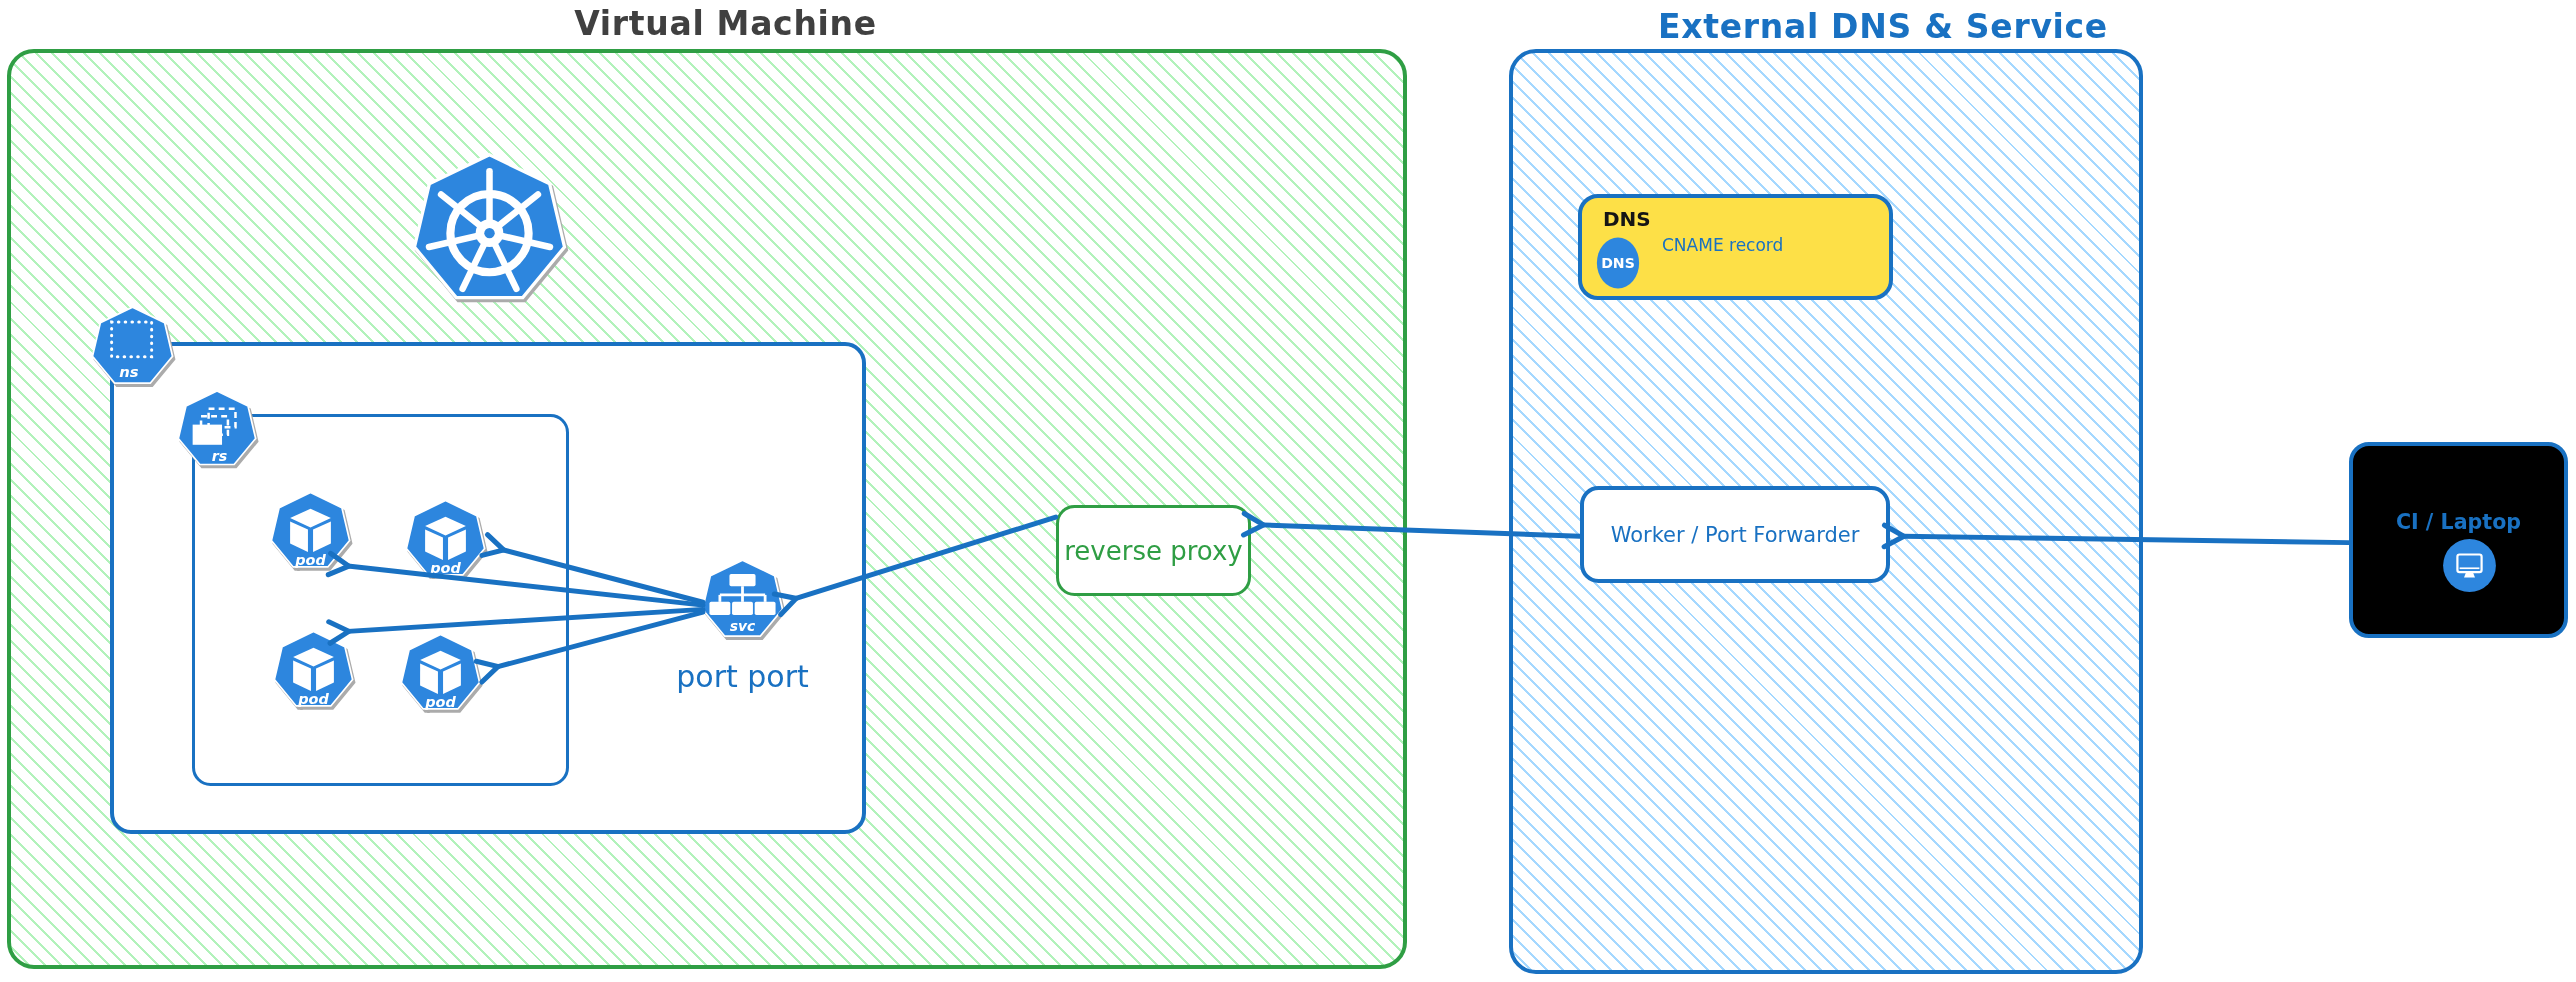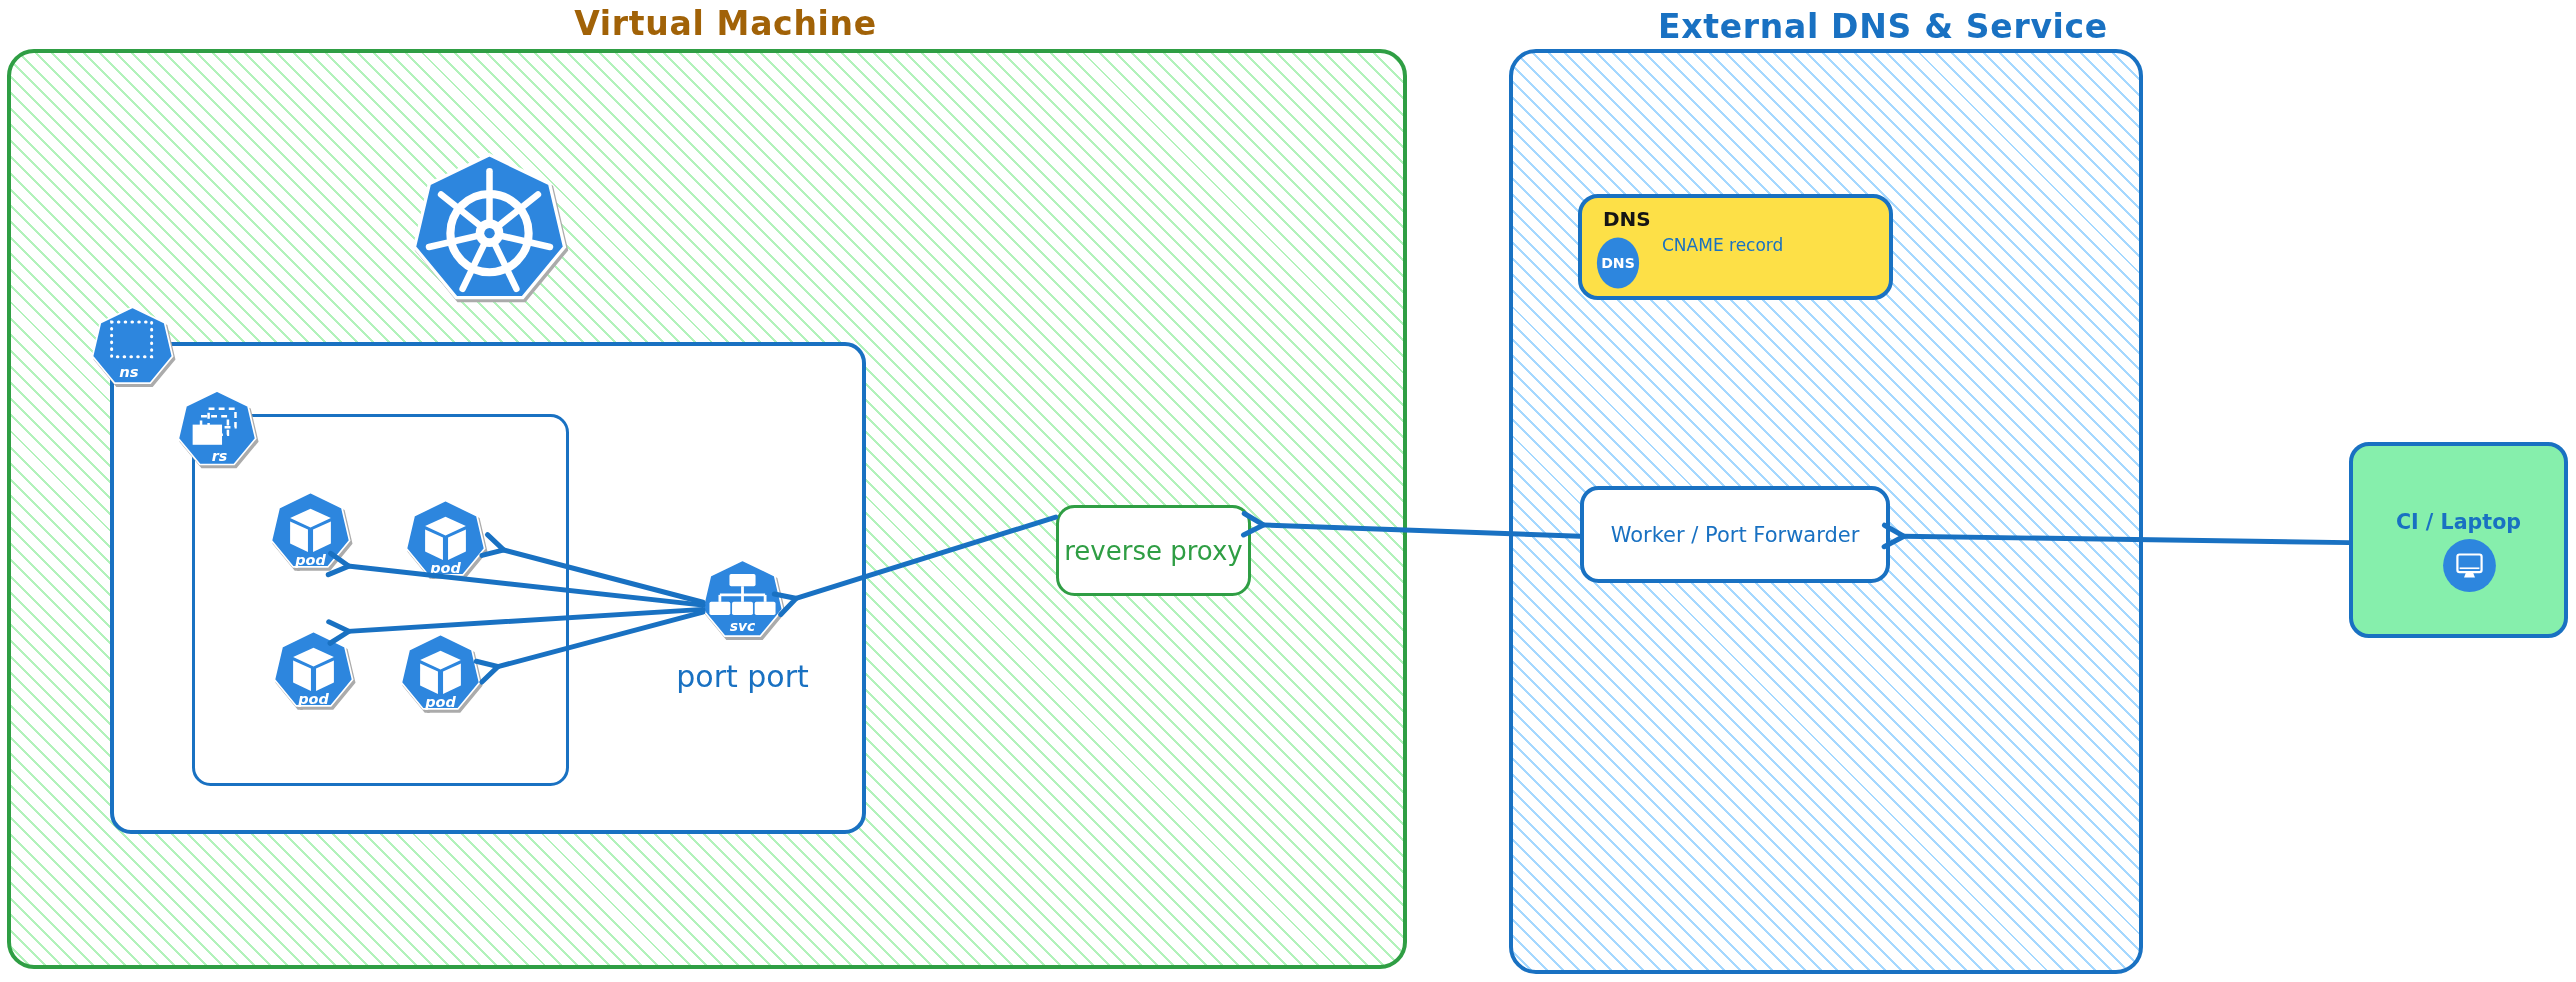--- a/index.html
+++ b/index.html
@@ -17,21 +17,21 @@
   }
   .ext-box{
     left:1509px;top:49px;width:626px;height:917px;
     border:4.3px solid #1971c2;border-radius:27px;
     background:repeating-linear-gradient(45deg,#a5d8ff 0 2.1px,transparent 2.1px 11.4px);
   }
   .group-title{
     top:4.3px;height:37px;font-size:33px;font-weight:600;letter-spacing:0.7px;
     text-align:center;white-space:nowrap;
   }
-  .vm-title{left:541px;width:369px;color:#a16207;}
+  .vm-title{left:541px;width:369px;color:#404040;}
   .ext-title{left:1658px;top:7px;width:369px;color:#1971c2;}
 
   
   .ns-box{
     left:110px;top:342px;width:748px;height:484px;background:#ffffff;
     border:4.3px solid #1971c2;border-radius:21px;
   }
   .rs-box{
     left:192px;top:414px;width:371px;height:366px;background:#ffffff;
     border:3.6px solid #1971c2;border-radius:18.5px;
@@ -56,21 +56,21 @@
     left:1578px;top:194px;width:307px;height:98px;background:#fde047;
     border:4.3px solid #1971c2;border-radius:20px;
   }
   .dns-tag{left:21px;top:8.5px;font-size:20px;font-weight:600;color:#151515;}
   .dns-badge{left:14px;top:38px;width:44px;height:54px;}
   .cname-label{
     left:80px;top:37px;width:213px;text-align:left;
     color:#1971c2;font-size:17px;font-weight:400;white-space:nowrap;
   }
   .ci-box{
-    left:2349px;top:442px;width:211px;height:188px;background:#86efac;
+    left:2349px;top:442px;width:211px;height:188px;background:#000000;
     border:4.3px solid #1971c2;border-radius:20px;
   }
   .ci-label{
     left:10px;top:64px;width:191px;text-align:center;
     color:#1971c2;font-size:20.6px;font-weight:600;white-space:nowrap;
   }
   .ci-badge{left:89px;top:92px;width:55px;height:55px;}
 
   .node-port-label{
     left:650px;top:659px;width:185px;text-align:center;

